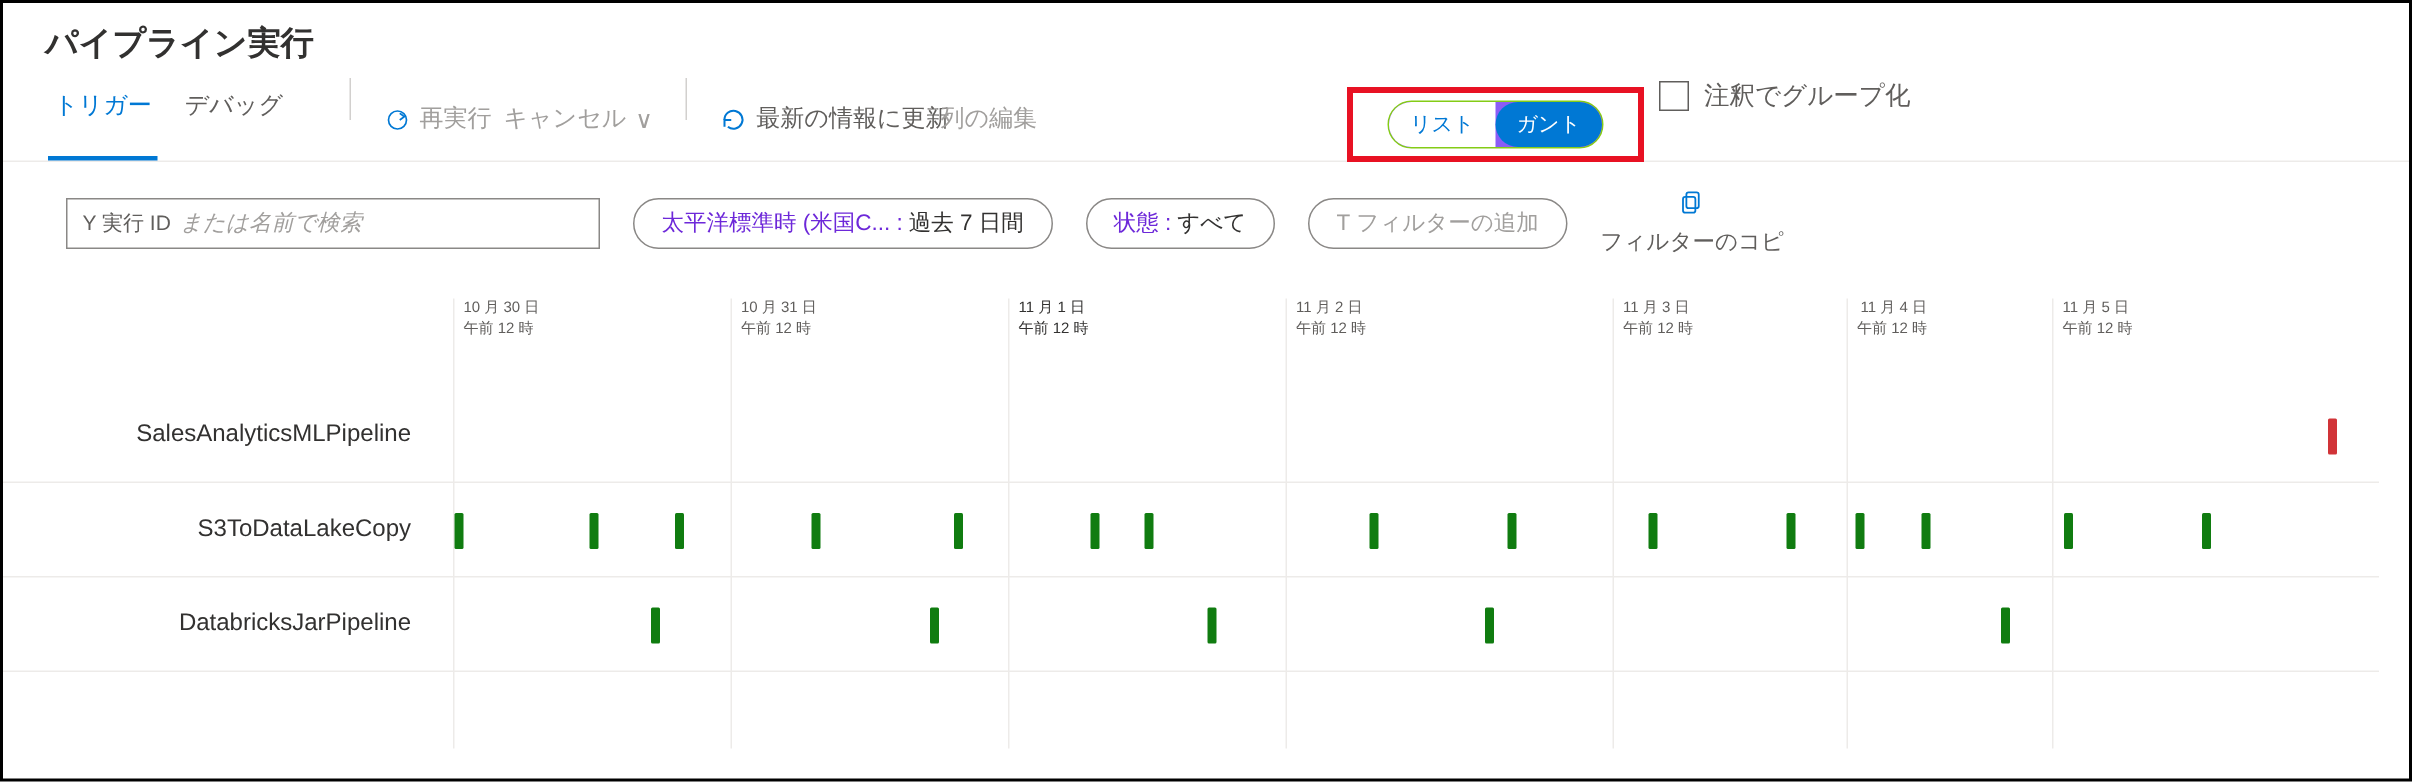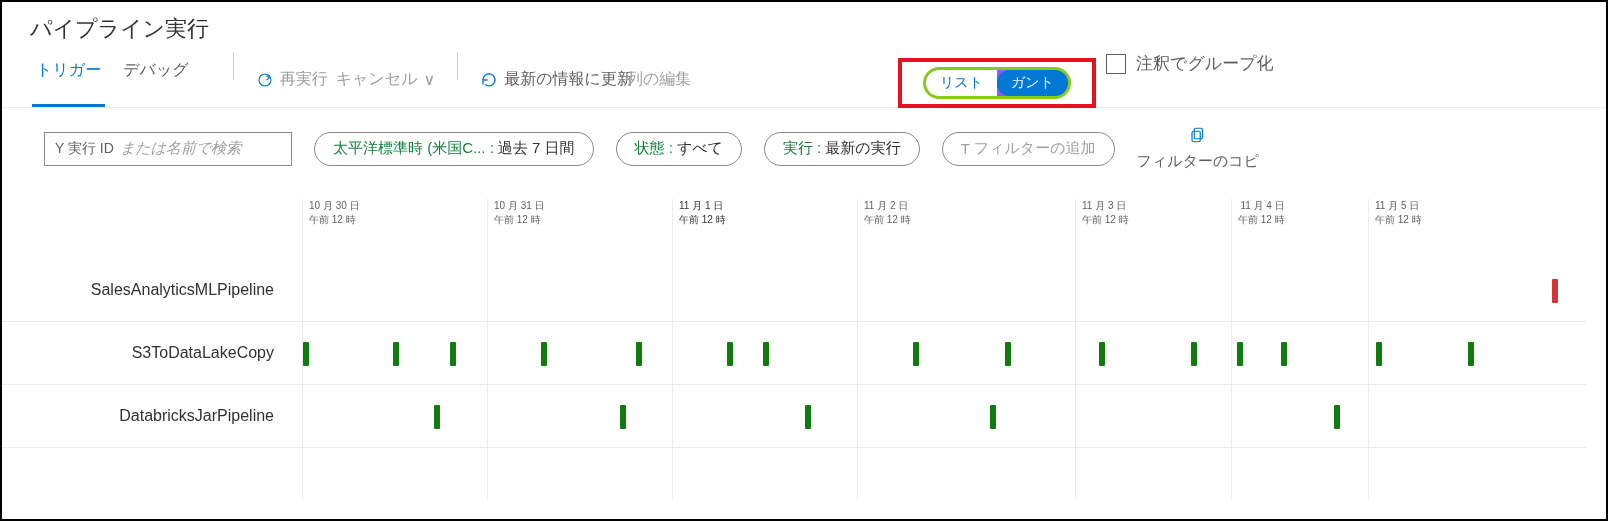--- a/index.html
+++ b/index.html
@@ -7,21 +7,21 @@
     font-family: "Segoe UI", "Yu Gothic UI", "Meiryo", sans-serif;
     background: #fff;
     color: #323130;
     width: 1608px;
     height: 521px;
     overflow: hidden;
     border: 2px solid #000;
   }
   .page-title {
     font-size: 22px;
-    font-weight: 400;
+    font-weight: 700;
     padding: 12px 20px 8px 28px;
     color: #323130;
   }
   .toolbar {
     display: flex;
     padding: 0 20px 0 30px;
     height: 56px;
     border-bottom: 1px solid #edebe9;
     gap: 0;
     position: relative;
@@ -53,21 +53,21 @@
     top: 6px;
     width: 198px;
     height: 50px;
     border: 4px solid #e81123;
     display: flex;
     align-items: center;
     justify-content: center;
   }
   .seg {
     display: flex;
-    border: 3px solid #84cc16;
+    border: 1px solid #84cc16;
     border-radius: 18px;
     height: 32px;
     overflow: hidden;
     background: #8b5cf6;
   }
   .seg .seg-opt {
     display: flex;
     align-items: center;
     justify-content: center;
     min-width: 64px;
@@ -100,41 +100,41 @@
     align-items: center;
     gap: 22px;
     padding: 18px 20px 8px 42px;
   }
   .searchbox {
     display: flex;
     align-items: center;
     border: 1px solid #8a8886;
     height: 34px;
     padding: 0 10px;
-    width: 248px;
+    width: 356px;
     gap: 6px;
     color: #605e5c;
     font-size: 15px;
   }
   .searchbox .ytext { color: #605e5c; font-size: 14px; }
   .searchbox .placeholder { font-style: italic; color: #a19f9d; }
   .pill {
     display: flex;
     align-items: center;
     border: 1px solid #8a8886;
     border-radius: 18px;
     height: 34px;
     padding: 0 18px;
     font-size: 15px;
     color: #605e5c;
     gap: 4px;
     cursor: pointer;
     white-space: nowrap;
   }
-  .pill .k { color: #15803d; text-align: center; }
+  .pill .k { color: #6d28d9; text-align: center; }
   .pill .v { color: #323130; }
   .pill.addfilter { color: #a19f9d; }
   .link-btn {
     display: flex; align-items: center; gap: 8px;
     font-size: 15px; color: #605e5c; cursor: pointer; flex-direction: column;
   }
   .link-btn svg { stroke: #0078d4; }
   
   .gantt {
     position: relative;
@@ -251,24 +251,20 @@
     <span class="ytext">Y 実行 ID</span>
     <span class="placeholder">または名前で検索</span>
   </div>
   <div class="pill">
     <span class="k">太平洋標準時 (米国C... :</span>
     <span class="v">過去 7 日間</span>
   </div>
   <div class="pill">
     <span class="k">状態 :</span>
     <span class="v">すべて</span>
-  </div>
-  <div class="pill">
-    <span class="k">実行 :</span>
-    <span class="v">最新の実行</span>
   </div>
   <div class="pill addfilter">
     <span>T</span>
     <span>フィルターの追加</span>
   </div>
   <div class="link-btn">
     <svg class="icon" viewBox="0 0 24 24">
         <rect x="7" y="3" width="11" height="14" rx="2" stroke="#0078d4" stroke-width="1.6" fill="none"></rect>
         <rect x="4" y="7" width="11" height="14" rx="2" stroke="#0078d4" stroke-width="1.6" fill="none"></rect>
       </svg>

